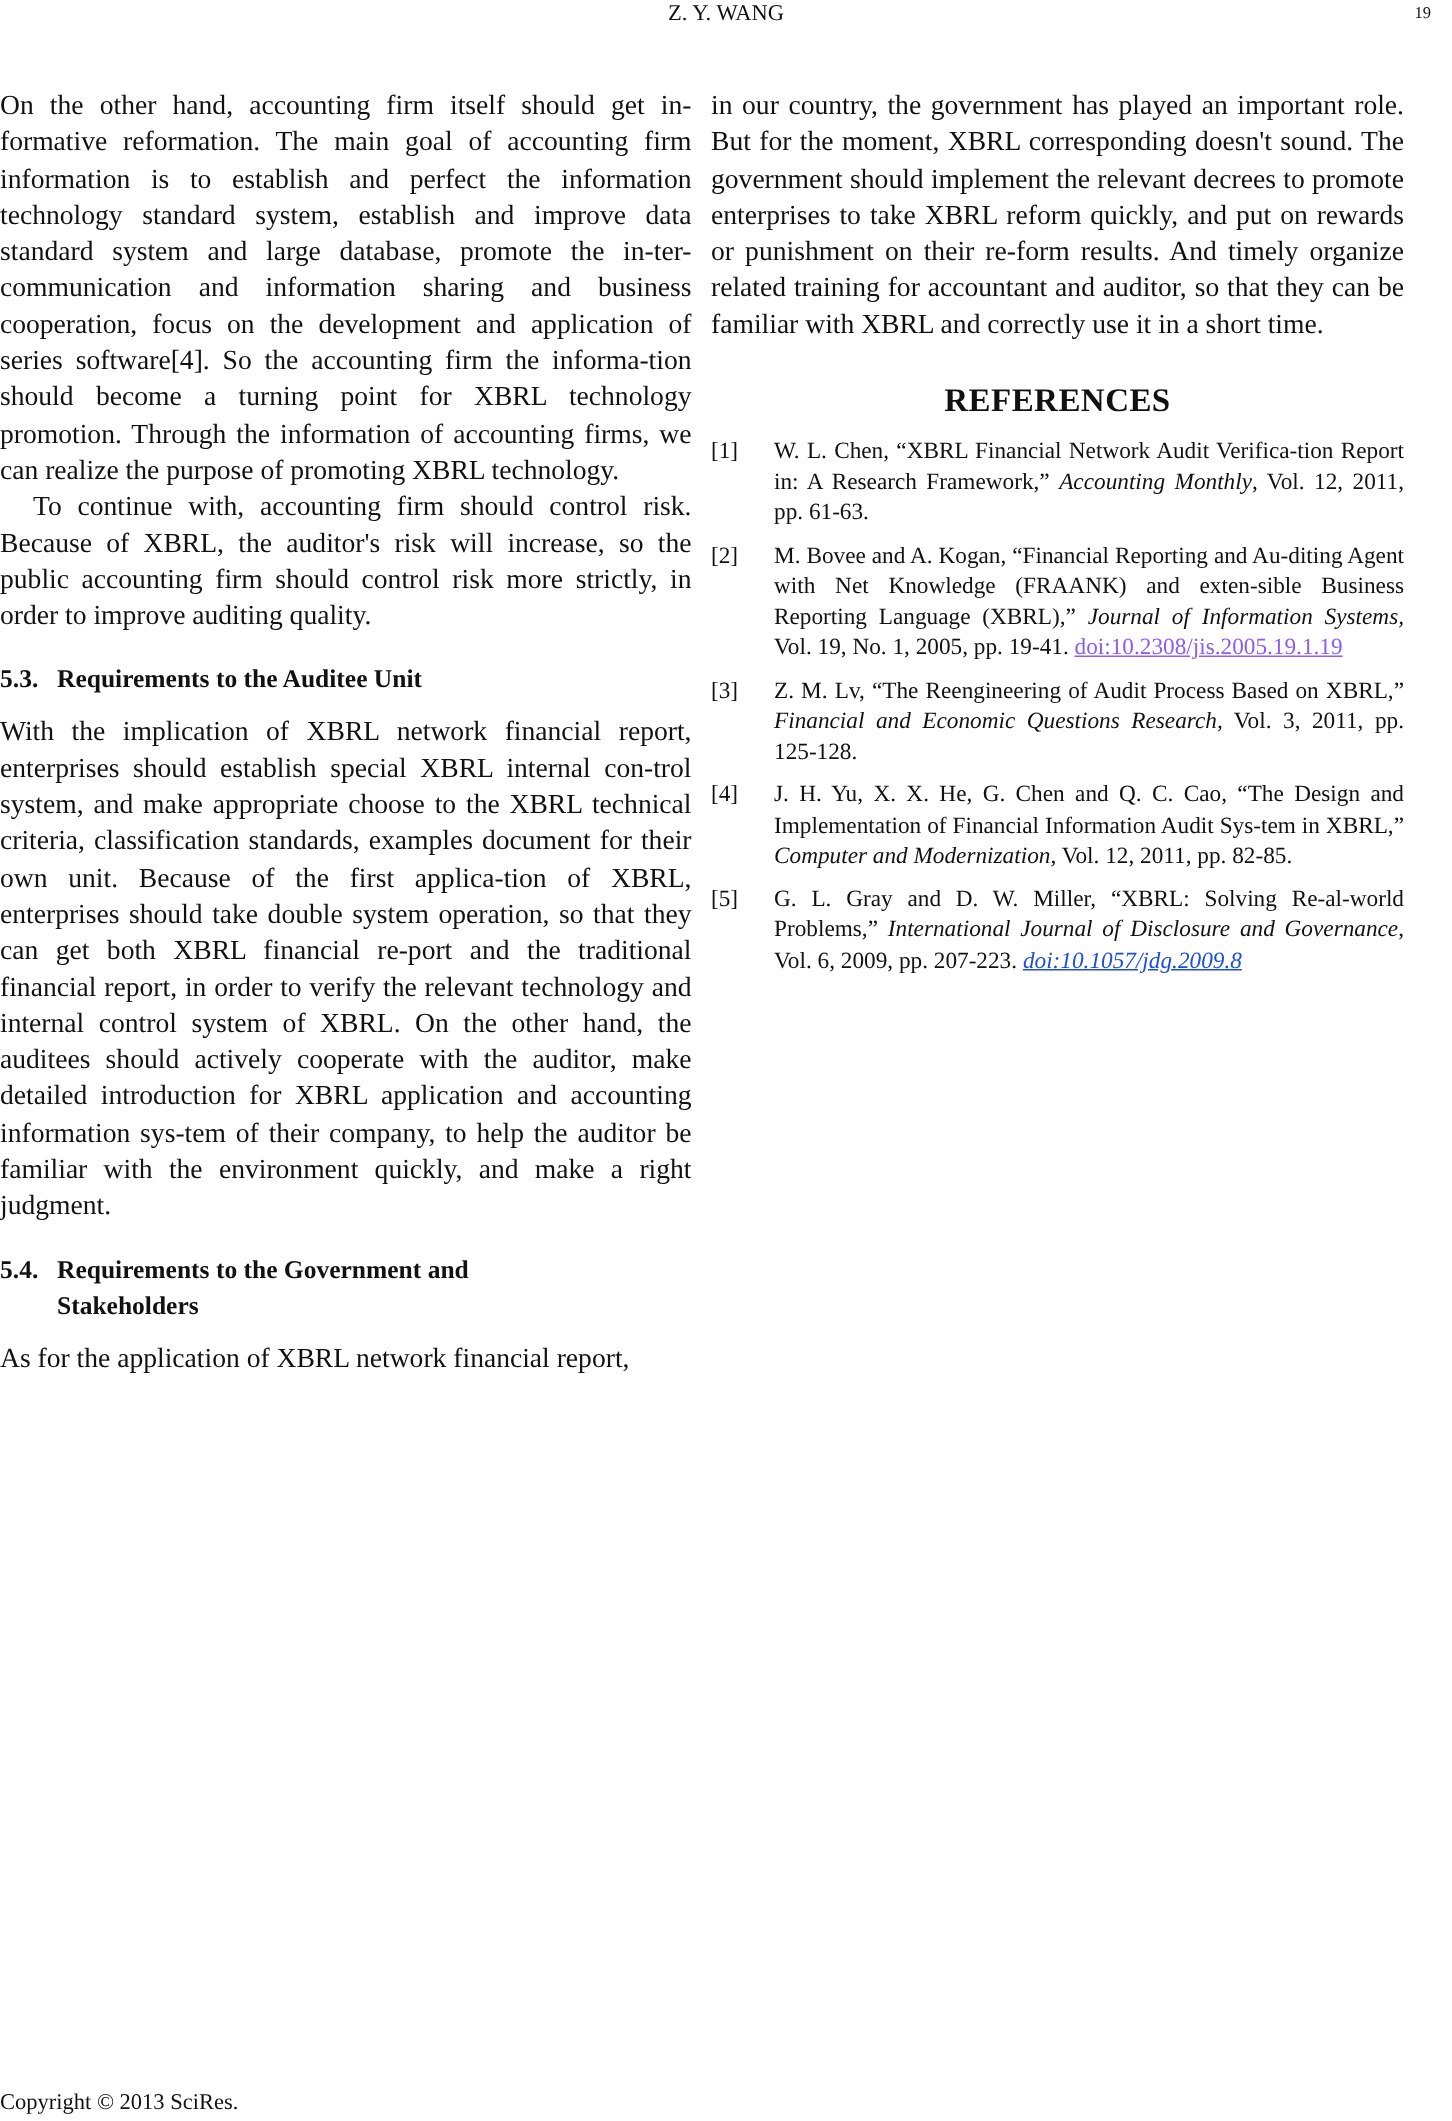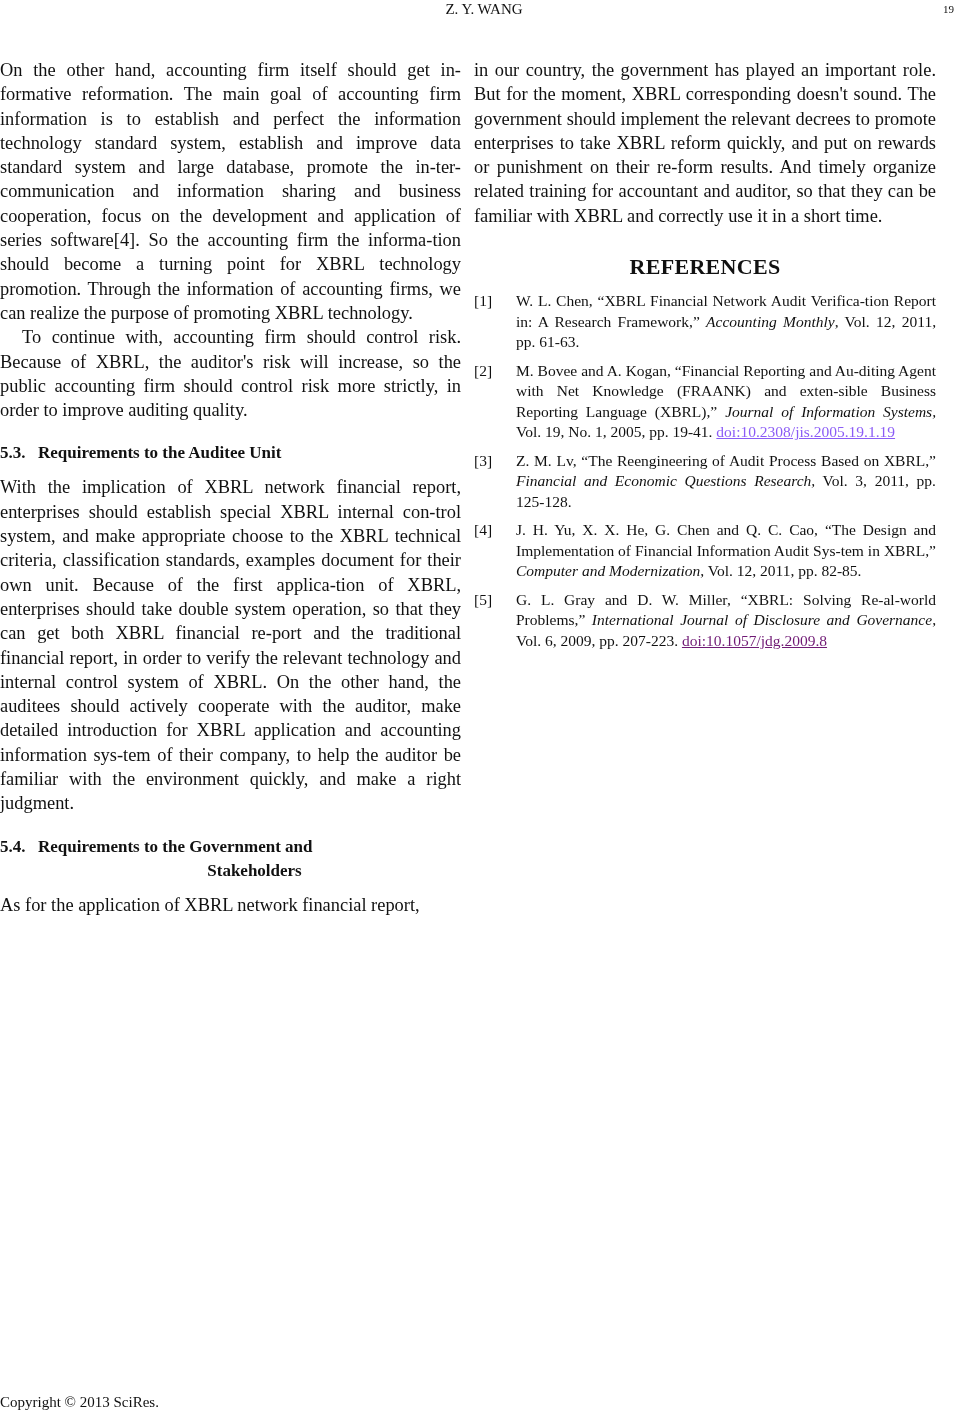--- a/index.html
+++ b/index.html
@@ -8,21 +8,21 @@
   .running-head { position: absolute; top: 0; left: 0; width: 968px; height: 30px; }
   .author-head { position: absolute; top: 1px; left: 0; width: 968px; text-align: center; font-size: 15px; }
   .page-num { position: absolute; top: 3px; right: 14px; font-size: 11px; }
   .col { position: absolute; top: 58px; font-size: 18.4px; line-height: 24.3px; text-align: justify; }
   .col-left { left: 0; width: 461px; }
   .col-right { left: 474px; width: 462px; }
   p { margin: 0; }
   .indent { text-indent: 22px; }
   .h-sec { font-weight: bold; font-size: 17px; line-height: 24px; margin: 19px 0 10px 0; text-align: left; }
   .h-sec .num { display: inline-block; width: 38px; }
-  .h-sec .cont { padding-left: 48px; display: block; text-align: center; }
+  .h-sec .cont { padding-left: 38px; display: block; }
   .refs-title { font-weight: bold; font-size: 22px; text-align: center; margin: 27px 0 12px 0; letter-spacing: 0.3px; }
   .ref { display: flex; font-size: 15.5px; line-height: 20.5px; margin-bottom: 8px; }
   .ref .lbl { width: 42px; flex: none; }
   .ref .txt { flex: 1; text-align: justify; }
   .ref i { font-style: italic; }
   .ref a { color: #1a1acc; text-decoration: underline; }
   .footer { position: absolute; top: 1394px; left: 0; width: 968px; font-size: 15px; }
   .footer .copy { position: absolute; left: 0; top: 0; }
   .footer .journal { position: absolute; right: 2px; top: 0; font-weight: bold; font-style: italic; margin-top: 41px; }
 </style>
@@ -67,21 +67,21 @@
     <div class="ref">
       <span class="lbl">[3]</span>
       <span class="txt"><span>Z. M. Lv, “The Reengineering of Audit Process Based on XBRL,” </span><i>Financial and Economic Questions Research,</i><span> Vol. 3, 2011, pp. 125-128.</span></span>
     </div>
     <div class="ref">
       <span class="lbl">[4]</span>
       <span class="txt"><span>J. H. Yu, X. X. He, G. Chen and Q. C. Cao, “The Design and Implementation of Financial Information Audit Sys-tem in XBRL,” </span><i>Computer and Modernization</i><span>, Vol. 12, 2011, pp. 82-85.</span></span>
     </div>
     <div class="ref">
       <span class="lbl">[5]</span>
-      <span class="txt"><span>G. L. Gray and D. W. Miller, “XBRL: Solving Re-al-world Problems,” </span><i>International Journal of Disclosure and Governance</i><span>, Vol. 6, 2009, pp. 207-223. </span><a style="color: #701a75;">doi:10.1057/jdg.2009.8</a></span>
+      <span class="txt"><span>G. L. Gray and D. W. Miller, “XBRL: Solving Re-al-world Problems,” </span><i>International Journal of Disclosure and Governance</i><span>, Vol. 6, 2009, pp. 207-223. </span><a style="color: #1d4ed8; font-style: italic;">doi:10.1057/jdg.2009.8</a></span>
     </div>
   </div>
 </div>
 
 <div class="footer">
   <span class="copy">Copyright © 2013 SciRes.</span>
   <span class="journal">CN</span>
 </div>
 
 </body></html>

